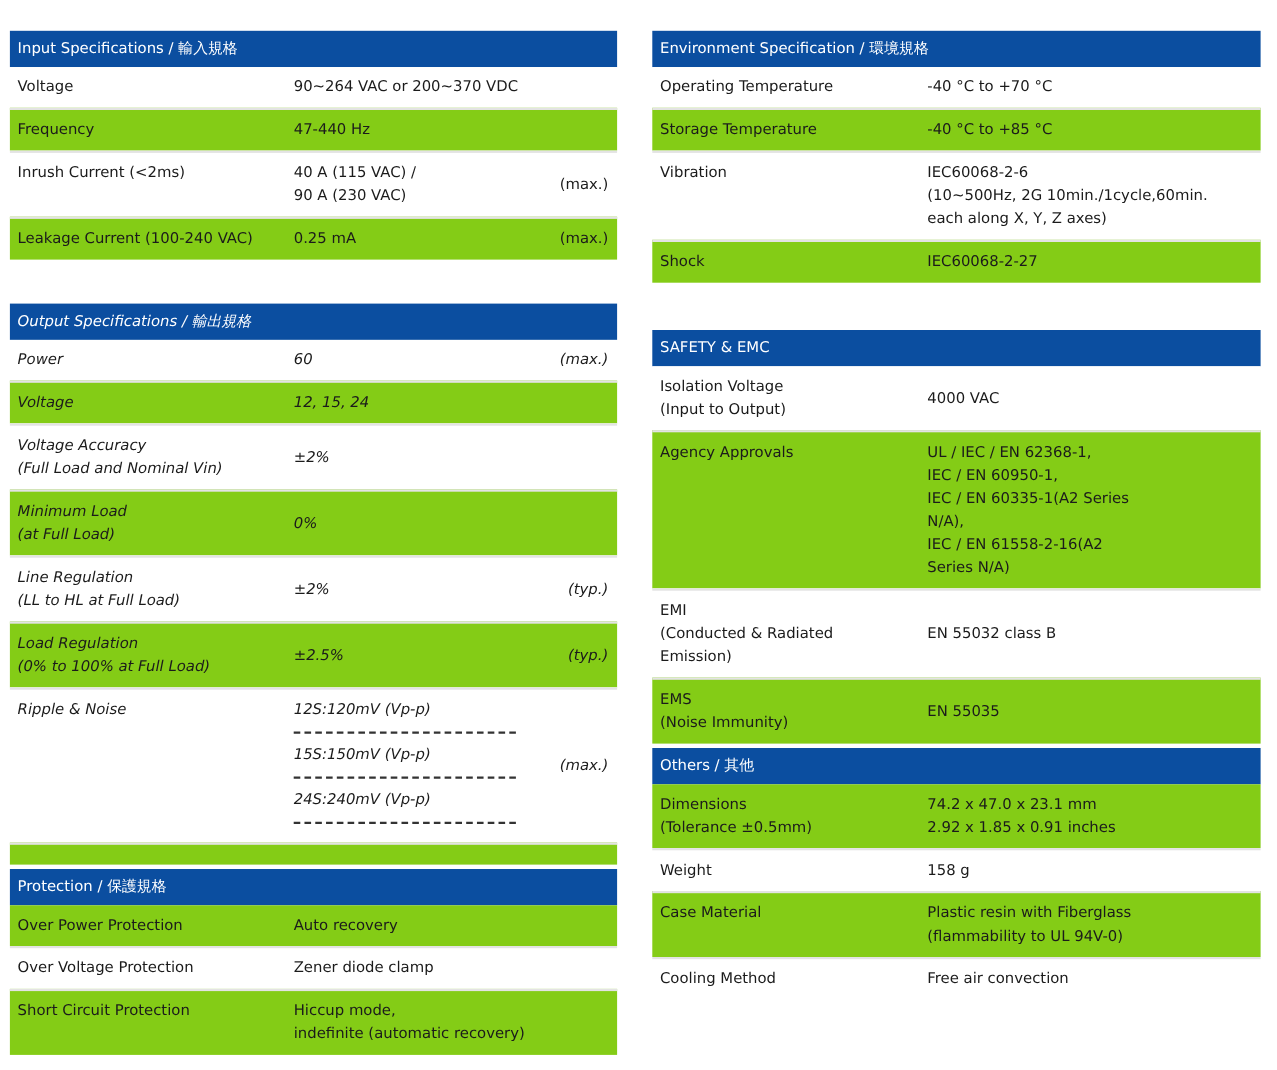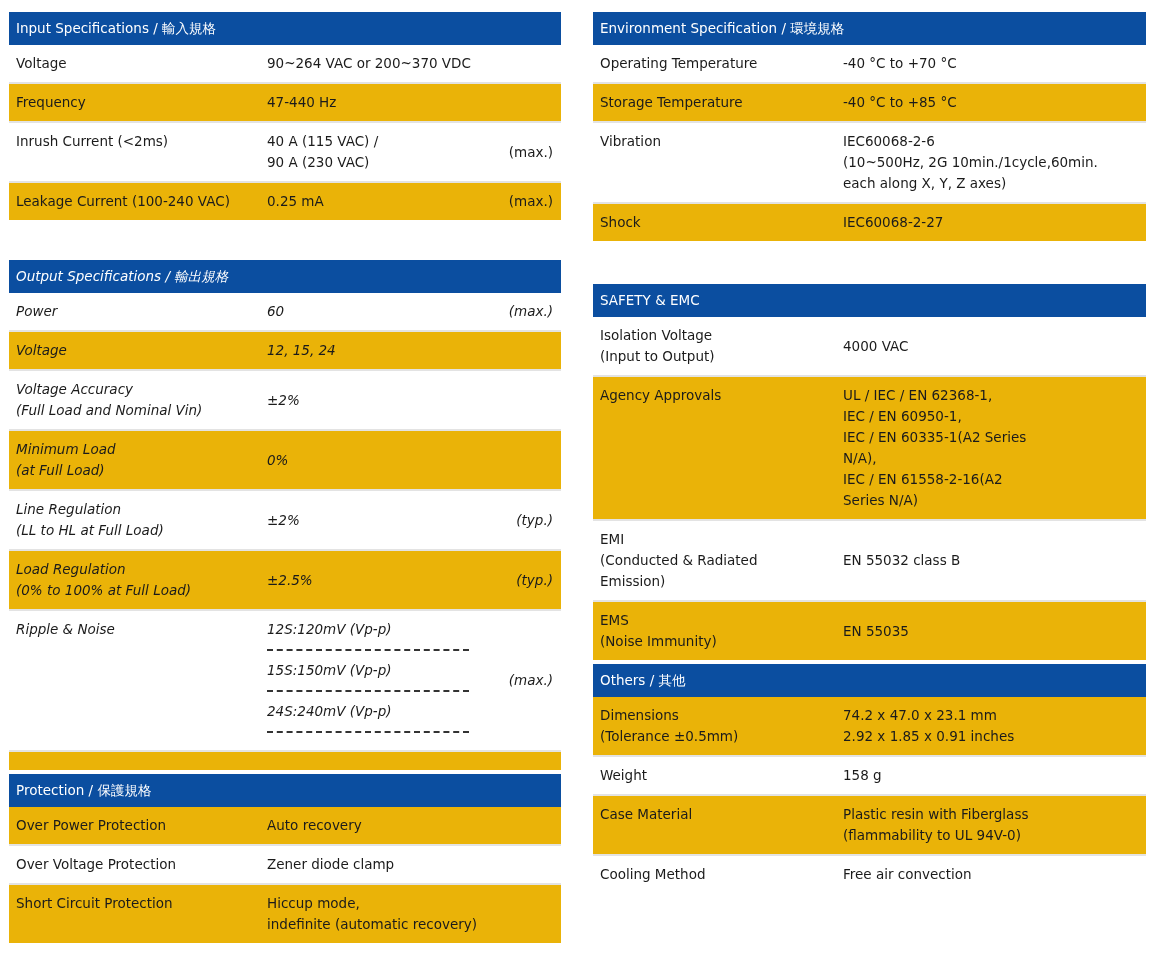--- a/index.html
+++ b/index.html
@@ -2,21 +2,21 @@
 <html><head>
 <meta charset="utf-8">
 <style>
   * { margin:0; padding:0; box-sizing:border-box; }
   html,body { background:#ffffff; }
   body {
     width:1161px; height:973px; overflow:hidden;
     font-family:"DejaVu Sans","Liberation Sans",sans-serif;
     font-size:13.5px; color:#1b1b1b;
   }
-  .page { display:flex; padding:12px 15px 0 9px; }
+  .page { display:flex; padding:12px 15px 0 9px;margin-top:16px; }
   .col { display:block; }
   .col-left  { width:552px; margin-right:32px; }
   .col-right { width:553px; }
 
   .spec-table { width:100%; }
   .mt-gap   { margin-top:40px;font-style:italic; }
   .mt-gap2  { margin-top:43px; }
   .mt-tiny  { margin-top:4px; }
 
   .tbl-header {
@@ -27,21 +27,21 @@
   }
 
   .row {
     display:flex; align-items:center;
     padding:8px 8px 8px 7px;
     line-height:21px;
     border-top:2px solid #e3e3e3;
     background:#ffffff;
   }
   .row.first { border-top:none; }
-  .row.shaded { background:#eab308; }
+  .row.shaded { background:#84cc16; }
   .row.empty { min-height:20px; }
 
   .lbl { flex-shrink:0; align-self:flex-start; }
   .col-left  .lbl { width:251px; }
   .col-right .lbl { width:243px; }
   .val { flex:1 1 auto; }
   .note { margin-left:auto; padding-left:6px; white-space:nowrap; align-self:center; }
 
   .dash {
     width:202px; height:0;

